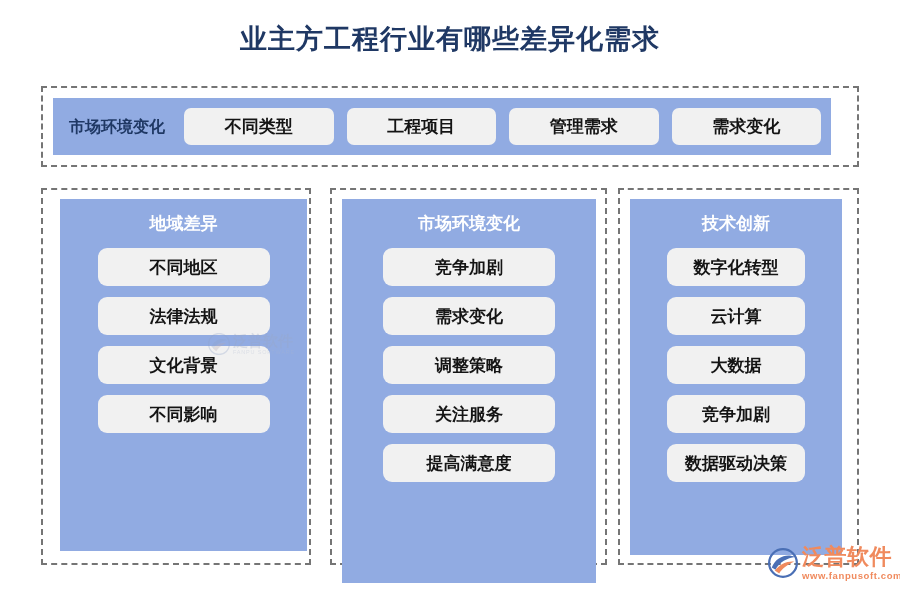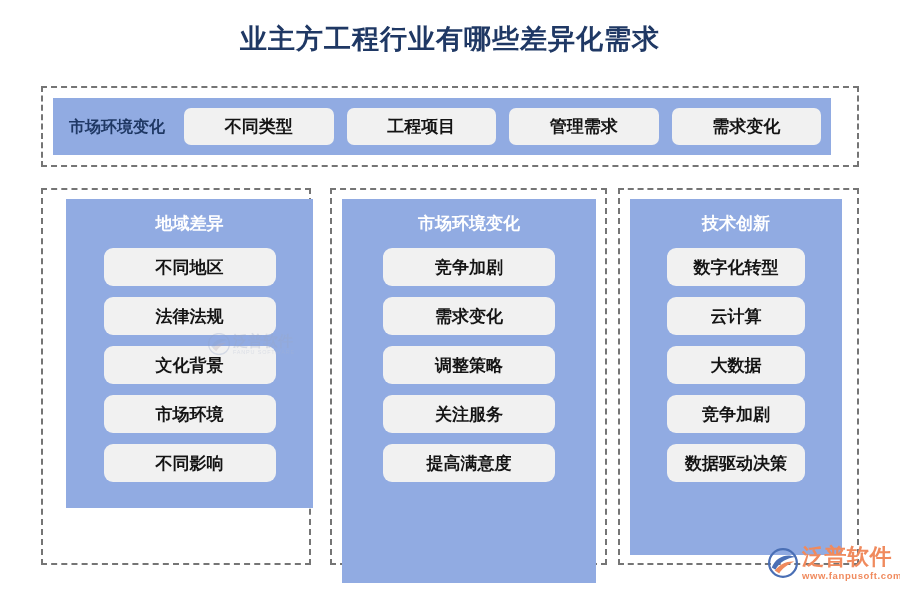--- a/index.html
+++ b/index.html
@@ -112,21 +112,21 @@
   }
 
   
   .column {
     position: absolute;
     background: #91abe2;
     box-sizing: border-box;
     padding-top: 13px;
   }
 
-  #col1 { left: 66px;  top: 199px; width: 247px; height: 309px; }
+  #col1 { left: 60px;  top: 199px; width: 247px; height: 352px; }
   #col2 { left: 342px; top: 199px; width: 254px; height: 384px; }
   #col3 { left: 630px; top: 199px; width: 212px; height: 356px; }
 
   .col-header {
     text-align: center;
     font-size: 17px;
     font-weight: bold;
     color: #ffffff;
     line-height: 24px;
     margin-bottom: 12px;
@@ -247,21 +247,20 @@
   </div>
 
   <div class="dashed-box" id="col1-dashed"></div>
 
   <div class="column" id="col1">
     <div class="col-header">地域差异</div>
     <div class="col-items">
       <div class="item-pill">不同地区</div>
       <div class="item-pill">法律法规</div>
       <div class="item-pill">文化背景</div>
-      <div class="item-pill">市场环境</div>
       <div class="item-pill">不同影响</div>
     </div>
   </div>
 
   <div class="dashed-box" id="col2-dashed"></div>
 
   <div class="column" id="col2">
     <div class="col-header">市场环境变化</div>
     <div class="col-items">
       <div class="item-pill">竞争加剧</div>

